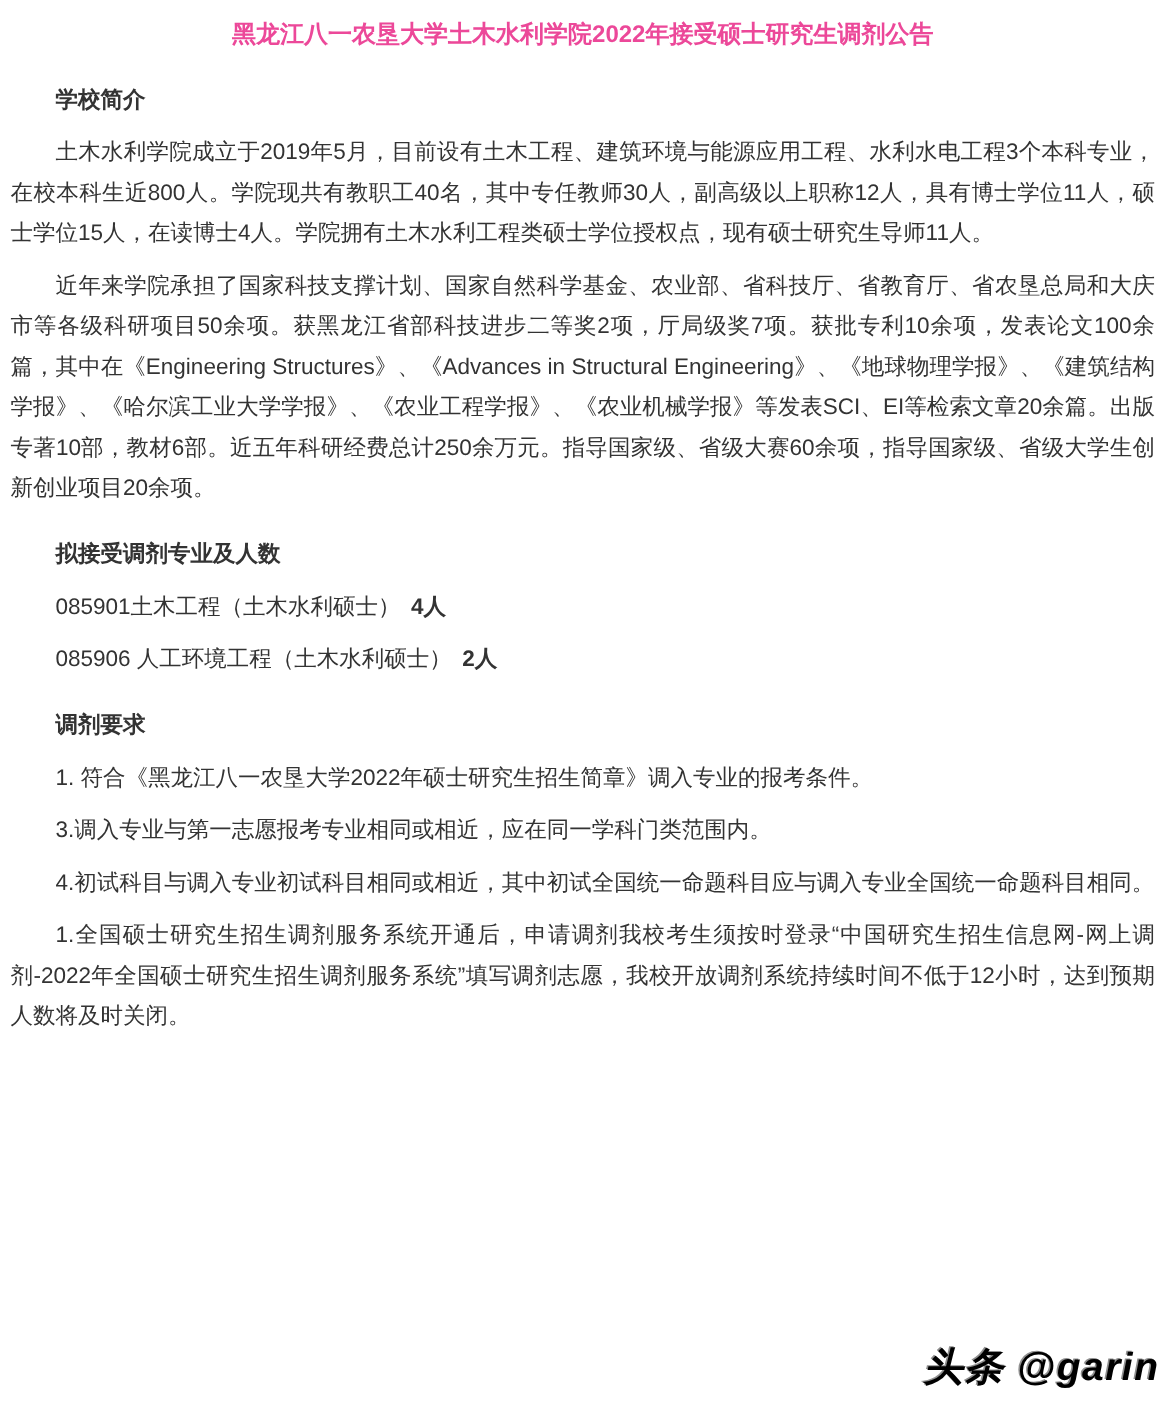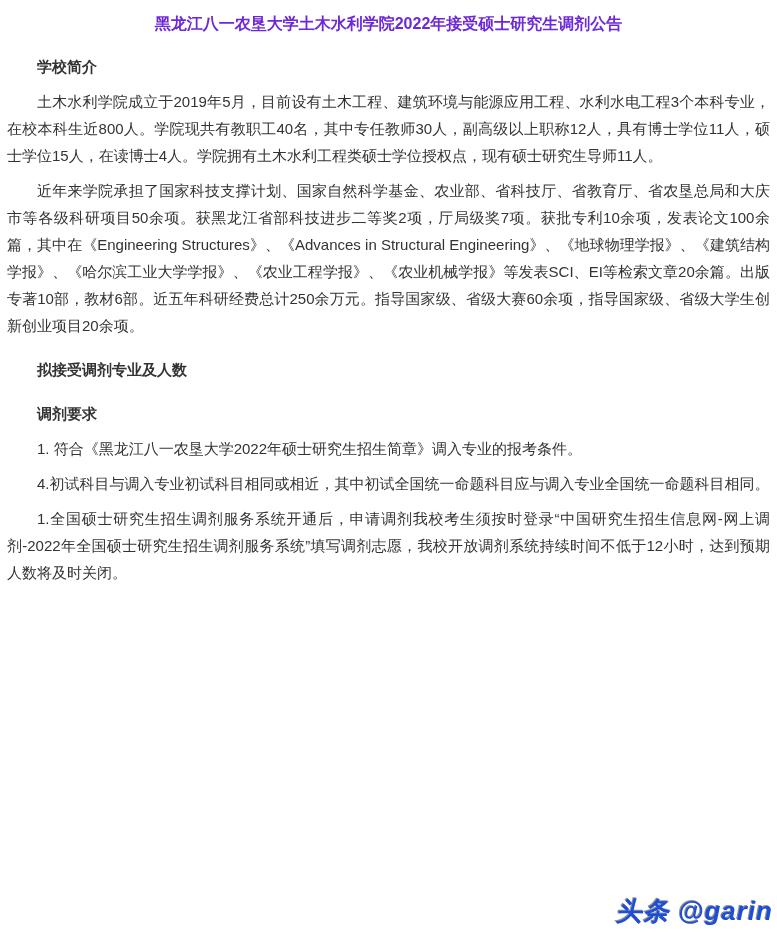--- a/index.html
+++ b/index.html
@@ -23,21 +23,21 @@
     font-size: 15px;
     line-height: 27px;
     text-align: justify;
   }
   .title {
     margin: 0;
     font-size: 16px;
     font-weight: bold;
     text-align: center;
     line-height: 24px;
-    color: #6d28d9;
+    color: #ec4899;
   }
   .heading {
     font-weight: bold;
     margin: 17px 0 0 0;
     text-indent: 2em;
   }
   .para {
     margin: 8px 0 0 0;
     text-indent: 2em;
   }
@@ -50,41 +50,44 @@
     margin-left: 7px;
   }
   .watermark {
     position: absolute;
     right: 4px;
     bottom: 11px;
     font-size: 26px;
     font-weight: bold;
     font-style: italic;
     letter-spacing: 1px;
-    color: #1d4ed8;
+    color: #000000;
     text-shadow: -1px -1px 0 #8f8f8f, 1px 1px 0 #ffffff;
     pointer-events: none;
     line-height: 1;
   }
 </style>
 </head>
 <body>
 
 <div class="doc">
 
   <h1 class="title">黑龙江八一农垦大学土木水利学院2022年接受硕士研究生调剂公告</h1>
 
   <div class="heading">学校简介</div>
 
   <p class="para">土木水利学院成立于2019年5月，目前设有土木工程、建筑环境与能源应用工程、水利水电工程3个本科专业，在校本科生近800人。学院现共有教职工40名，其中专任教师30人，副高级以上职称12人，具有博士学位11人，硕士学位15人，在读博士4人。学院拥有土木水利工程类硕士学位授权点，现有硕士研究生导师11人。</p>
   <p class="para">近年来学院承担了国家科技支撑计划、国家自然科学基金、农业部、省科技厅、省教育厅、省农垦总局和大庆市等各级科研项目50余项。获黑龙江省部科技进步二等奖2项，厅局级奖7项。获批专利10余项，发表论文100余篇，其中在《Engineering Structures》、《Advances in Structural Engineering》、《地球物理学报》、《建筑结构学报》、《哈尔滨工业大学学报》、《农业工程学报》、《农业机械学报》等发表SCI、EI等检索文章20余篇。出版专著10部，教材6部。近五年科研经费总计250余万元。指导国家级、省级大赛60余项，指导国家级、省级大学生创新创业项目20余项。</p>
 
   <div class="heading">拟接受调剂专业及人数</div>
+  <p class="major-line"><span>085901土木工程（土木水利硕士）</span><span class="major-count">4人</span></p>
+  <p class="major-line"><span>085906 人工环境工程（土木水利硕士）</span><span class="major-count">2人</span></p>
 
   <div class="heading">调剂要求</div>
   <p class="para">1. 符合《黑龙江八一农垦大学2022年硕士研究生招生简章》调入专业的报考条件。</p>
+  <p class="para">3.调入专业与第一志愿报考专业相同或相近，应在同一学科门类范围内。</p>
   <p class="para">4.初试科目与调入专业初试科目相同或相近，其中初试全国统一命题科目应与调入专业全国统一命题科目相同。</p>
 
   <p class="para">1.全国硕士研究生招生调剂服务系统开通后，申请调剂我校考生须按时登录“中国研究生招生信息网-网上调剂-2022年全国硕士研究生招生调剂服务系统”填写调剂志愿，我校开放调剂系统持续时间不低于12小时，达到预期人数将及时关闭。</p>
 
 </div>
 
 <div class="watermark">头条 @garin</div>
 
 </body></html>

